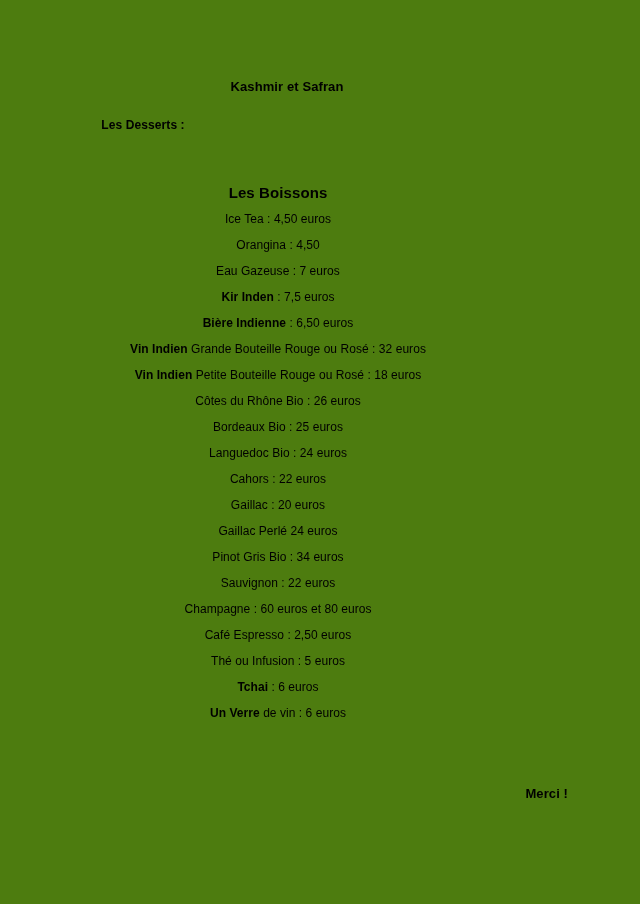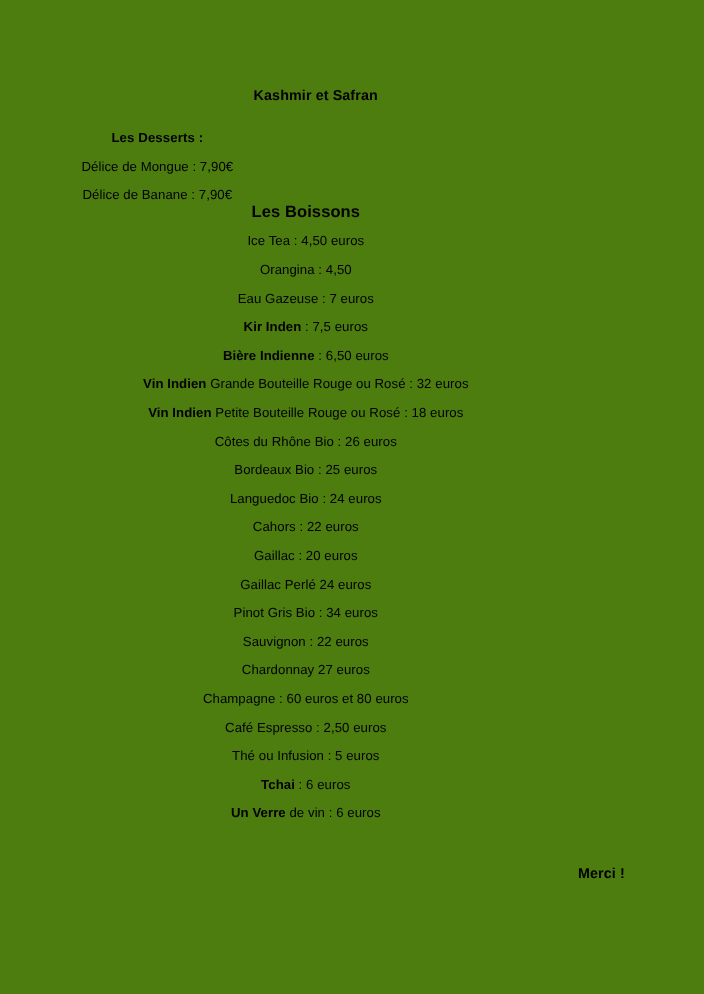--- a/index.html
+++ b/index.html
@@ -95,45 +95,40 @@
 </style>
 </head>
 <body>
 
 <div class="page">
 
   <div class="doc-title">Kashmir et Safran</div>
 
   <div class="desserts">
     <div class="sec-heading">Les Desserts :</div>
-    <div class="dessert-list">
-        <div class="line">Délice de Mongue : 7,90€</div>
-        <div class="line">Délice de Banane : 7,90€</div>
-      </div>
   </div>
 
   <div class="boissons">
     <div class="sec-heading">Les Boissons</div>
     <div class="boisson-list">
         <div class="line">Ice Tea : 4,50 euros</div>
         <div class="line">Orangina : 4,50</div>
         <div class="line">Eau Gazeuse : 7 euros</div>
         <div class="line"><b>Kir Inden</b><span> : 7,5 euros</span></div>
         <div class="line"><b>Bière Indienne</b><span> : 6,50 euros</span></div>
         <div class="line"><b>Vin Indien</b><span> Grande Bouteille Rouge ou Rosé : 32 euros</span></div>
         <div class="line"><b>Vin Indien</b><span> Petite Bouteille Rouge ou Rosé : 18 euros</span></div>
         <div class="line">Côtes du Rhône Bio : 26 euros</div>
         <div class="line">Bordeaux Bio : 25 euros</div>
         <div class="line">Languedoc Bio : 24 euros</div>
         <div class="line">Cahors : 22 euros</div>
         <div class="line">Gaillac : 20 euros</div>
         <div class="line">Gaillac Perlé 24 euros</div>
         <div class="line">Pinot Gris Bio : 34 euros</div>
         <div class="line">Sauvignon : 22 euros</div>
-        <div class="line">Chardonnay 27 euros</div>
         <div class="line">Champagne : 60 euros et 80 euros</div>
         <div class="line">Café Espresso : 2,50 euros</div>
         <div class="line">Thé ou Infusion : 5 euros</div>
         <div class="line"><b>Tchai</b><span> : 6 euros</span></div>
         <div class="line"><b>Un Verre</b><span> de vin : 6 euros</span></div>
       </div>
   </div>
 
   <div class="closing">Merci !</div>
 

